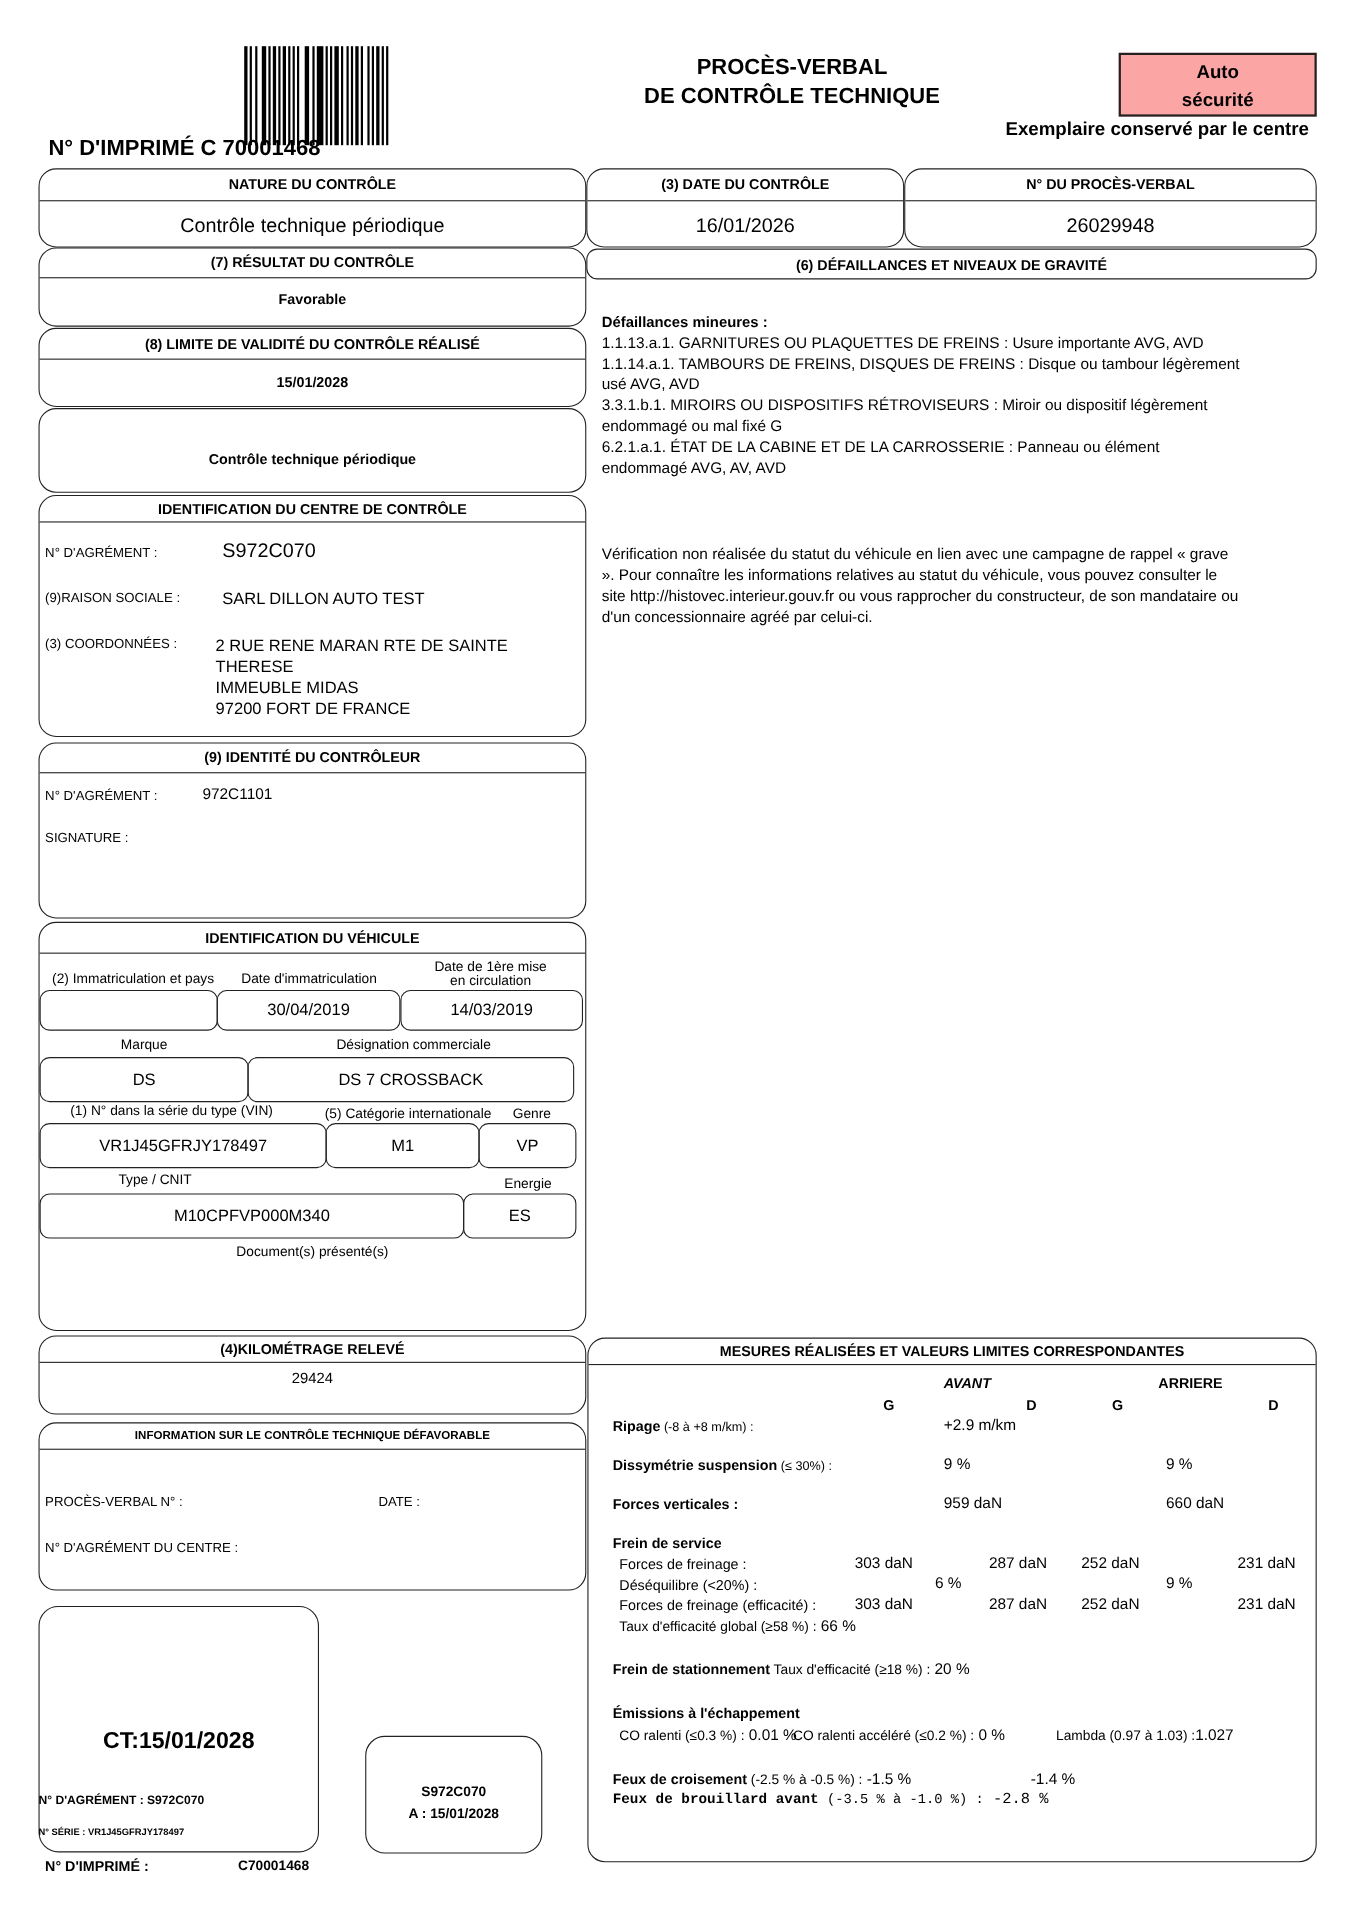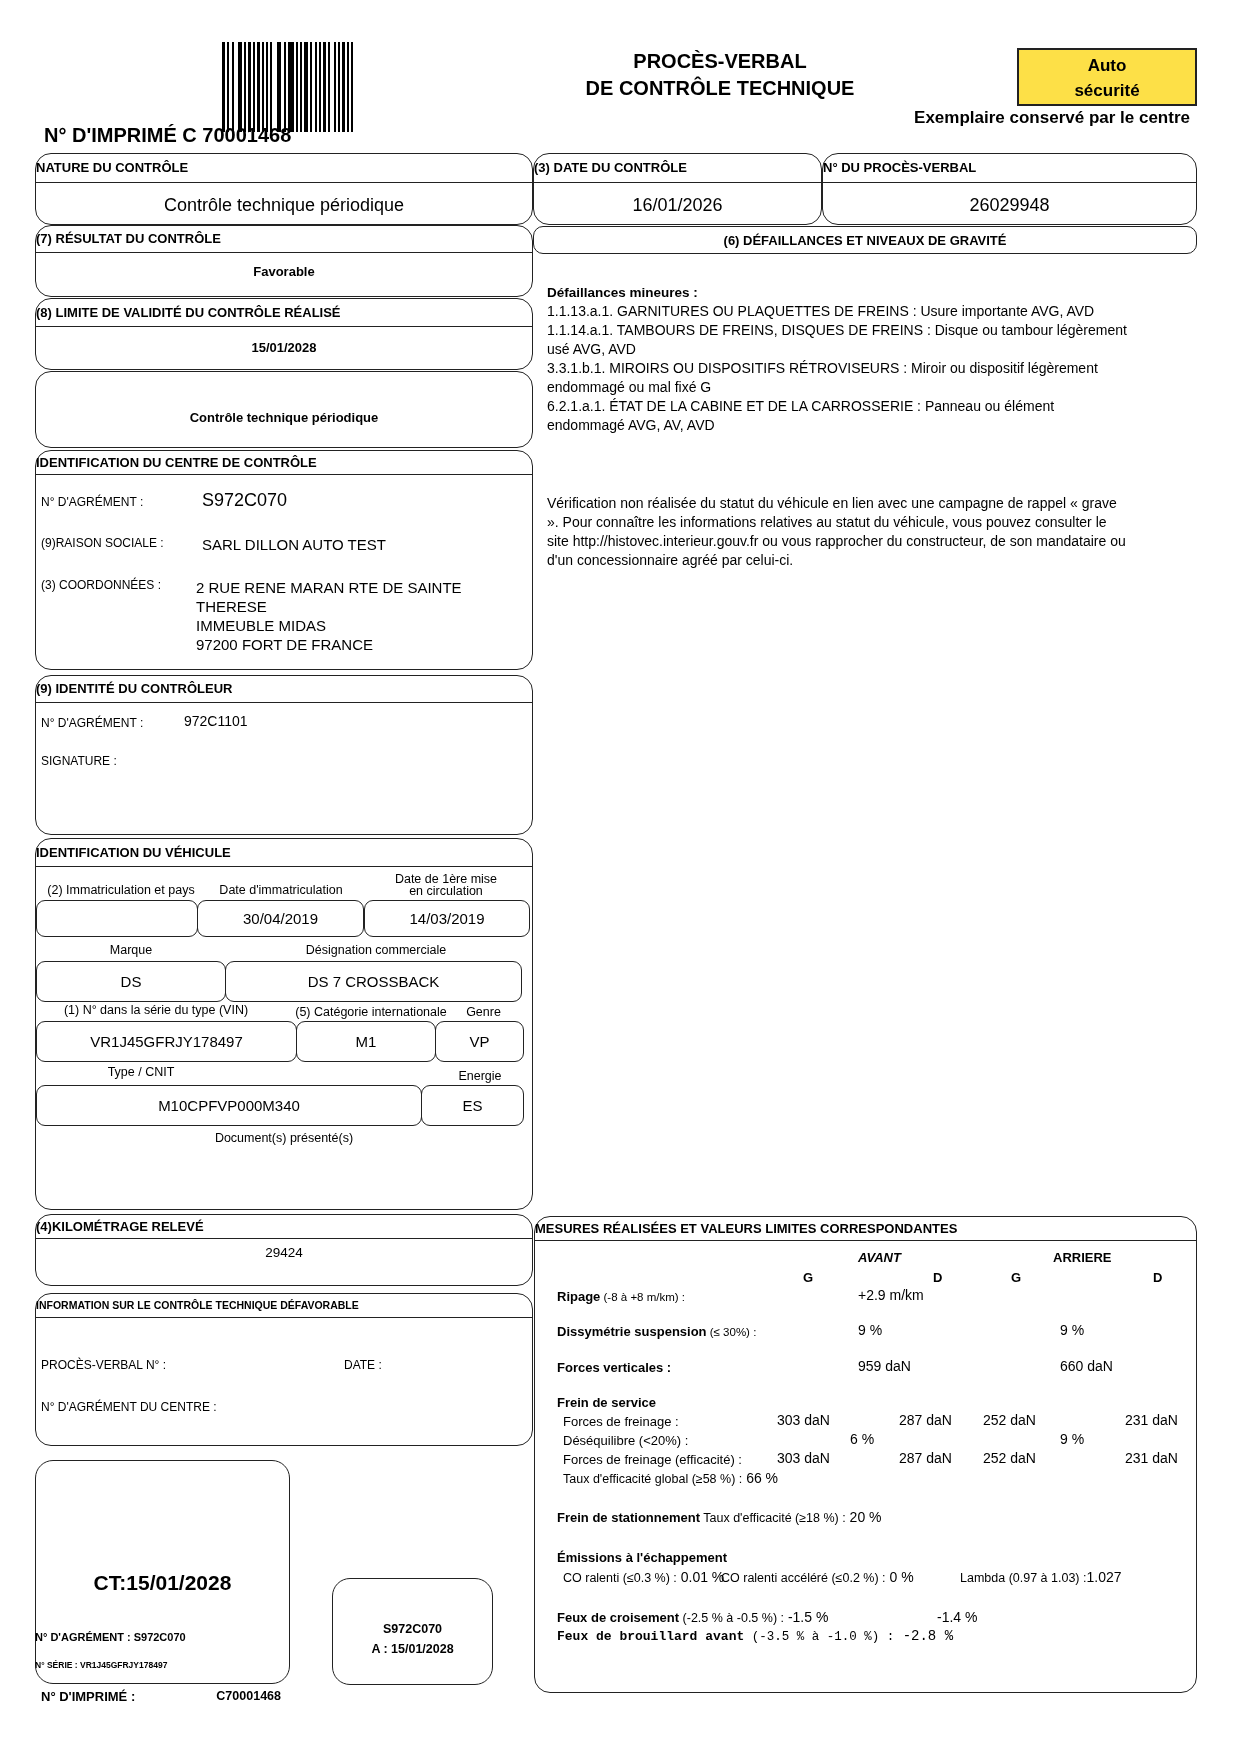--- a/index.html
+++ b/index.html
@@ -1,20 +1,20 @@
 <!DOCTYPE html>
 <html><head>
 <meta charset="utf-8">
 <style>
   * { box-sizing: border-box; margin: 0; padding: 0; }
   html, body { width: 1240px; height: 1753px; background: #ffffff; }
   body { position: relative; font-family: "Liberation Sans", sans-serif; color: #000; overflow: hidden; }
   .abs { position: absolute; }
   .box { position: absolute; border: 1.5px solid #222; border-radius: 16px; background: #fff; }
-  .hdr { position: absolute; left: 0; right: 0; top: 0; border-bottom: 1.5px solid #222; font-weight: bold; font-size: 13px; }
+  .hdr { position: absolute; left: 0; right: 0; top: 0; border-bottom: 1.5px solid #222; text-align: center; font-weight: bold; font-size: 13px; }
   .val { position: absolute; left: 0; right: 0; text-align: center; }
   .b { font-weight: bold; }
   .lbl { font-size: 12px; }
   .cell { position: absolute; border: 1.2px solid #222; border-radius: 9px; text-align: center; font-size: 15px; }
   .sublbl { position: absolute; font-size: 12.5px; text-align: center; }
   .m { position: absolute; font-size: 14px; white-space: nowrap; }
   .m.s { font-size: 13px; }
   .barcode { position: absolute; left: 222px; top: 42px; width: 172px; height: 90px; display: flex; align-items: stretch; gap: 0; }
   .barcode span { display: block; background: #000; height: 100%; }
   .barcode i { display: block; height: 100%; }
@@ -76,21 +76,21 @@
     <span style="width: 2px;"></span>
     <i style="width: 2px;"></i>
     <span style="width: 2px;"></span>
     <i style="width: 2px;"></i>
   </div>
 <div class="abs b" style="left:44px;top:124px;font-size:20px;">N° D'IMPRIMÉ C 70001468</div>
 <div class="abs b" style="left:560px;top:48px;width:320px;text-align:center;font-size:20px;line-height:27px;">
   <div>PROCÈS-VERBAL</div>
   <div>DE CONTRÔLE TECHNIQUE</div>
 </div>
-<div class="abs b" style="left:1017px;top:48px;width:180px;height:58px;border:2px solid #222;background:#fde047;text-align:center;font-size:17px;line-height:25px;padding-top:3px;">
+<div class="abs b" style="left:1017px;top:48px;width:180px;height:58px;border:2px solid #222;background:#fca5a5;text-align:center;font-size:17px;line-height:25px;padding-top:3px;">
   <div>Auto</div>
   <div>sécurité</div>
 </div>
 <div class="abs b" style="left:890px;top:108px;width:300px;text-align:right;font-size:17px;">Exemplaire conservé par le centre</div>
 
 <div class="box" style="left:35px;top:153px;width:498px;height:72px;">
   <div class="hdr" style="height:29px;line-height:28px;">NATURE DU CONTRÔLE</div>
   <div class="val" style="top:41px;font-size:18px;">Contrôle technique périodique</div>
 </div>
 

